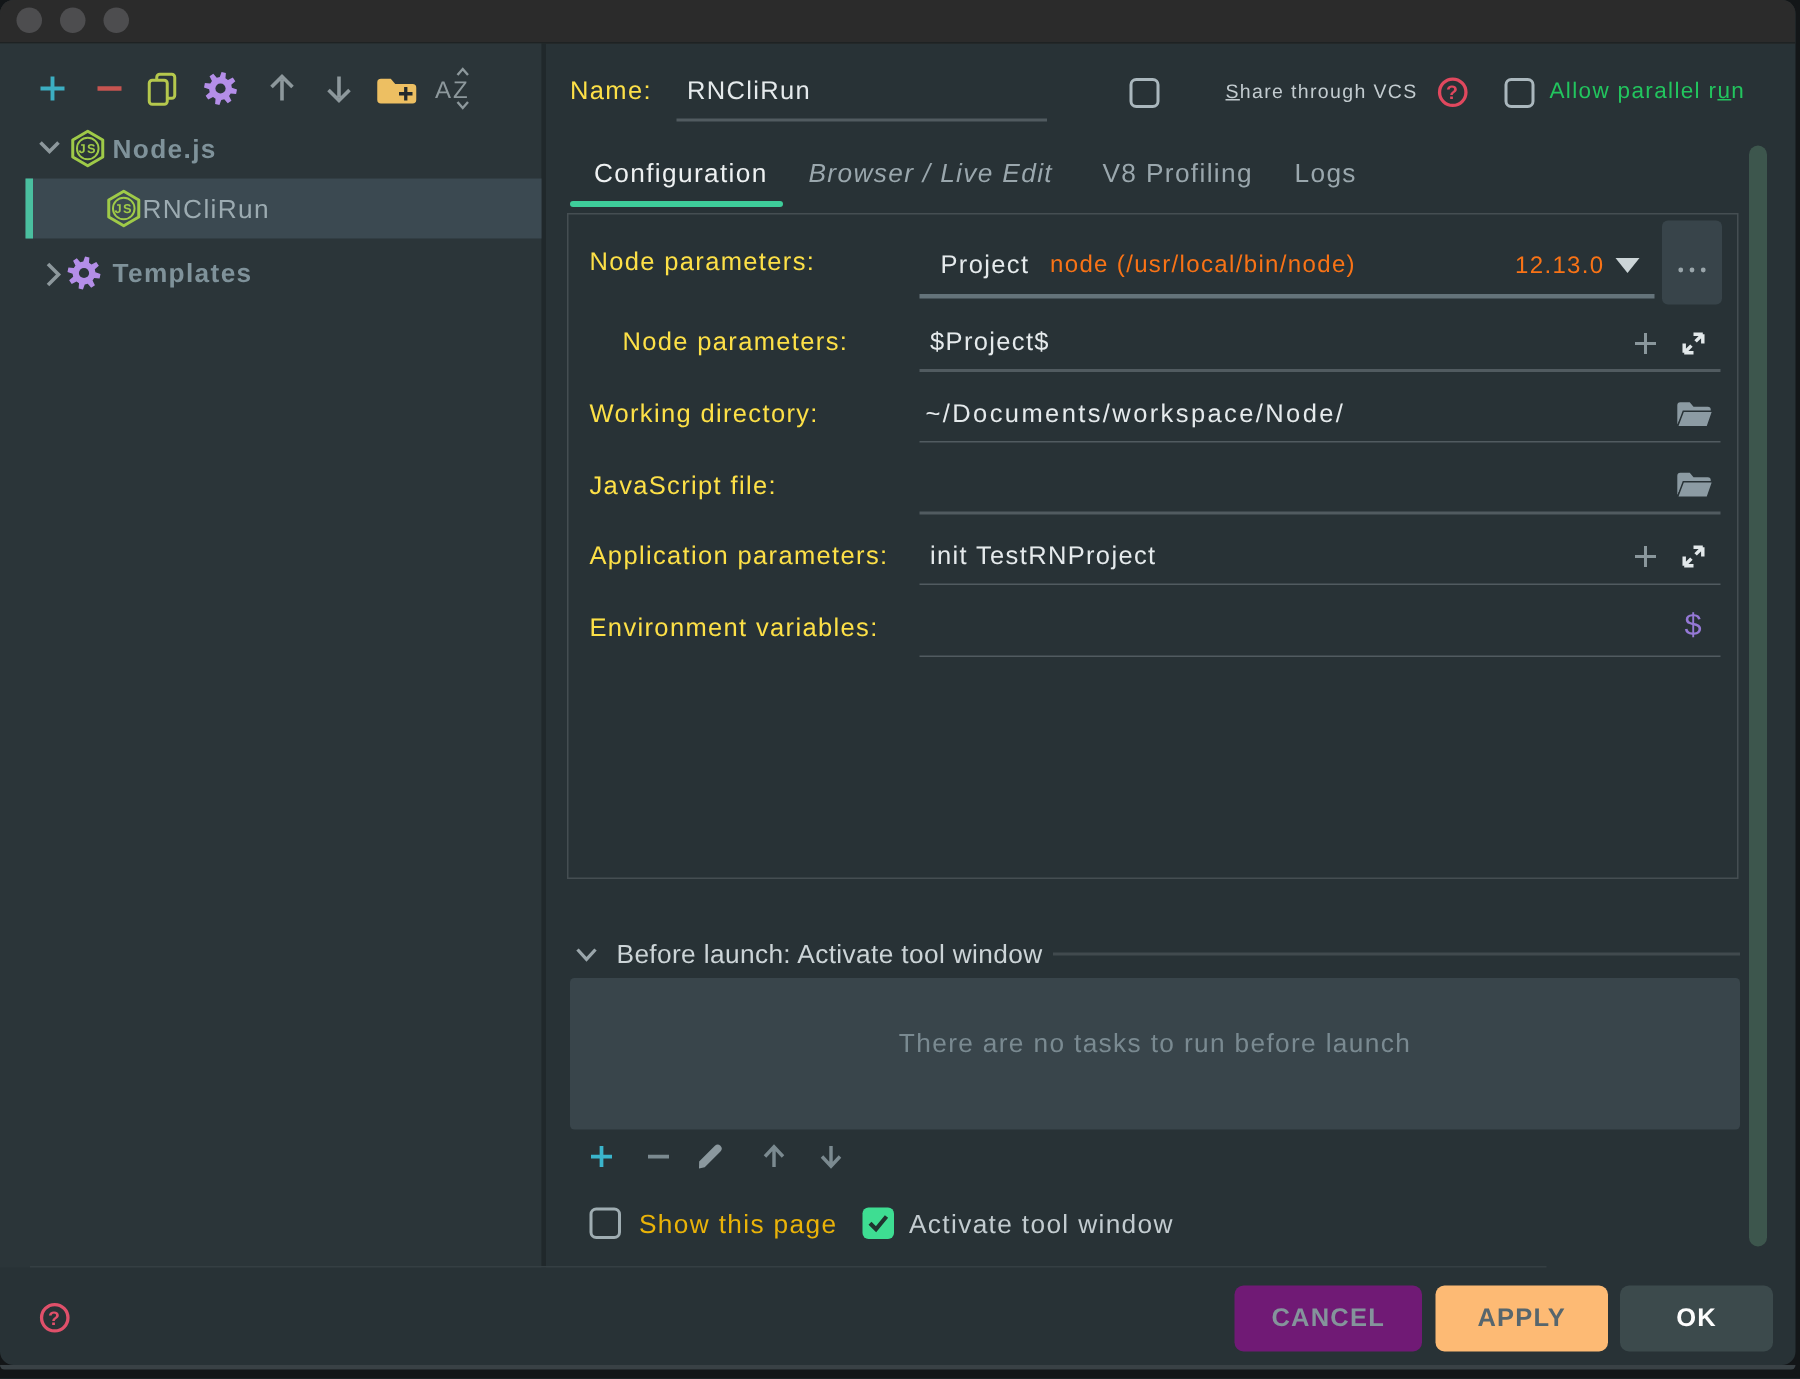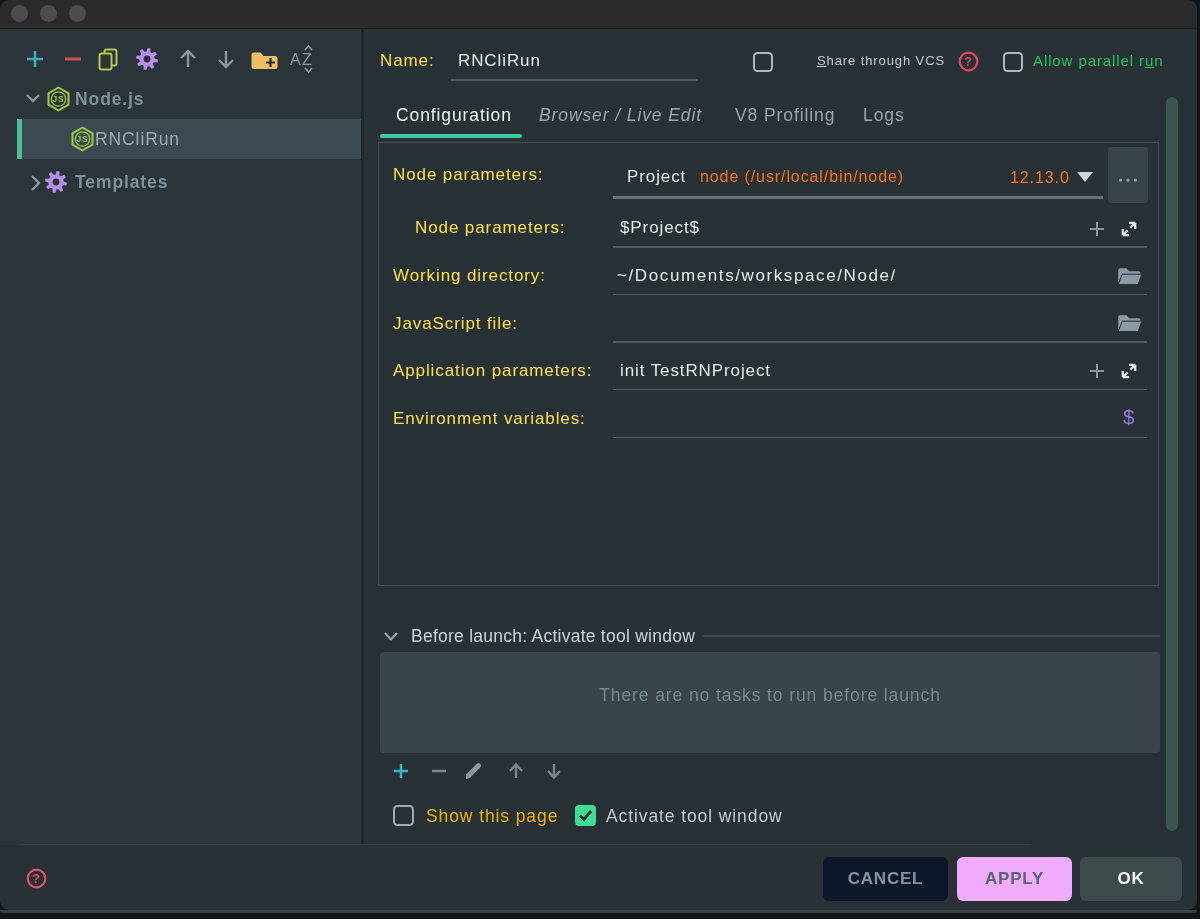--- a/index.html
+++ b/index.html
@@ -174,22 +174,22 @@
   </div>
   <div id="bottomBar">
     <div class="abs" style="left:20px;top:844px;width:1011px;height:1px;background:#353f43;"></div>
     <div class="cb" style="left:393px;top:805px;width:21px;height:21px;border-color:#9fadb2;"></div>
     <div class="abs" style="left:426px;top:805px;line-height:22px;font-size:17.5px;color:#eab308;">Show this page</div>
     <div class="abs" style="left:575px;top:805px;width:21px;height:21px;background:#3edd92;border-radius:4px;"></div>
     <svg class="abs" style="left:575px;top:805px;" width="21" height="21" viewBox="0 0 21 21">
         <path d="M5 10.5 L9 14.5 L16 6" stroke="#20342f" stroke-width="2.8" fill="none"></path>
       </svg>
     <div class="abs" style="left:606px;top:805px;line-height:22px;font-size:17.5px;color:#c3ccd0;">Activate tool window</div>
-    <div class="btn" style="left:823px;width:125px;background:#0f172a;color:#84949b;">CANCEL</div>
-    <div class="btn" style="left:957px;width:115px;background:#f0abfc;color:#57666d;">APPLY</div>
+    <div class="btn" style="left:823px;width:125px;background:#701a75;color:#84949b;">CANCEL</div>
+    <div class="btn" style="left:957px;width:115px;background:#fdba74;color:#57666d;">APPLY</div>
     <div class="btn" style="left:1080px;width:102px;background:#3c4a4c;color:#fdfdfd;">OK</div>
     <svg class="abs" style="left:26px;top:868px;" width="21" height="21" viewBox="0 0 21 21">
         <circle cx="10.5" cy="10.5" r="8.8" stroke="#e0506a" stroke-width="2.2" fill="none"></circle>
         <text x="10.5" y="15" text-anchor="middle" font-family="Liberation Sans, sans-serif" font-size="13" font-weight="bold" fill="#e0506a">?</text>
       </svg>
   </div>
 
   <div class="abs" style="left:1166px;top:97px;width:12px;height:734px;border-radius:6px;background:#3d564d;"></div>
 </div>
 <div style="position:absolute;left:0;top:910px;width:1197px;height:2.5px;background:#394145;border-radius:0 0 10px 10px;"></div>

